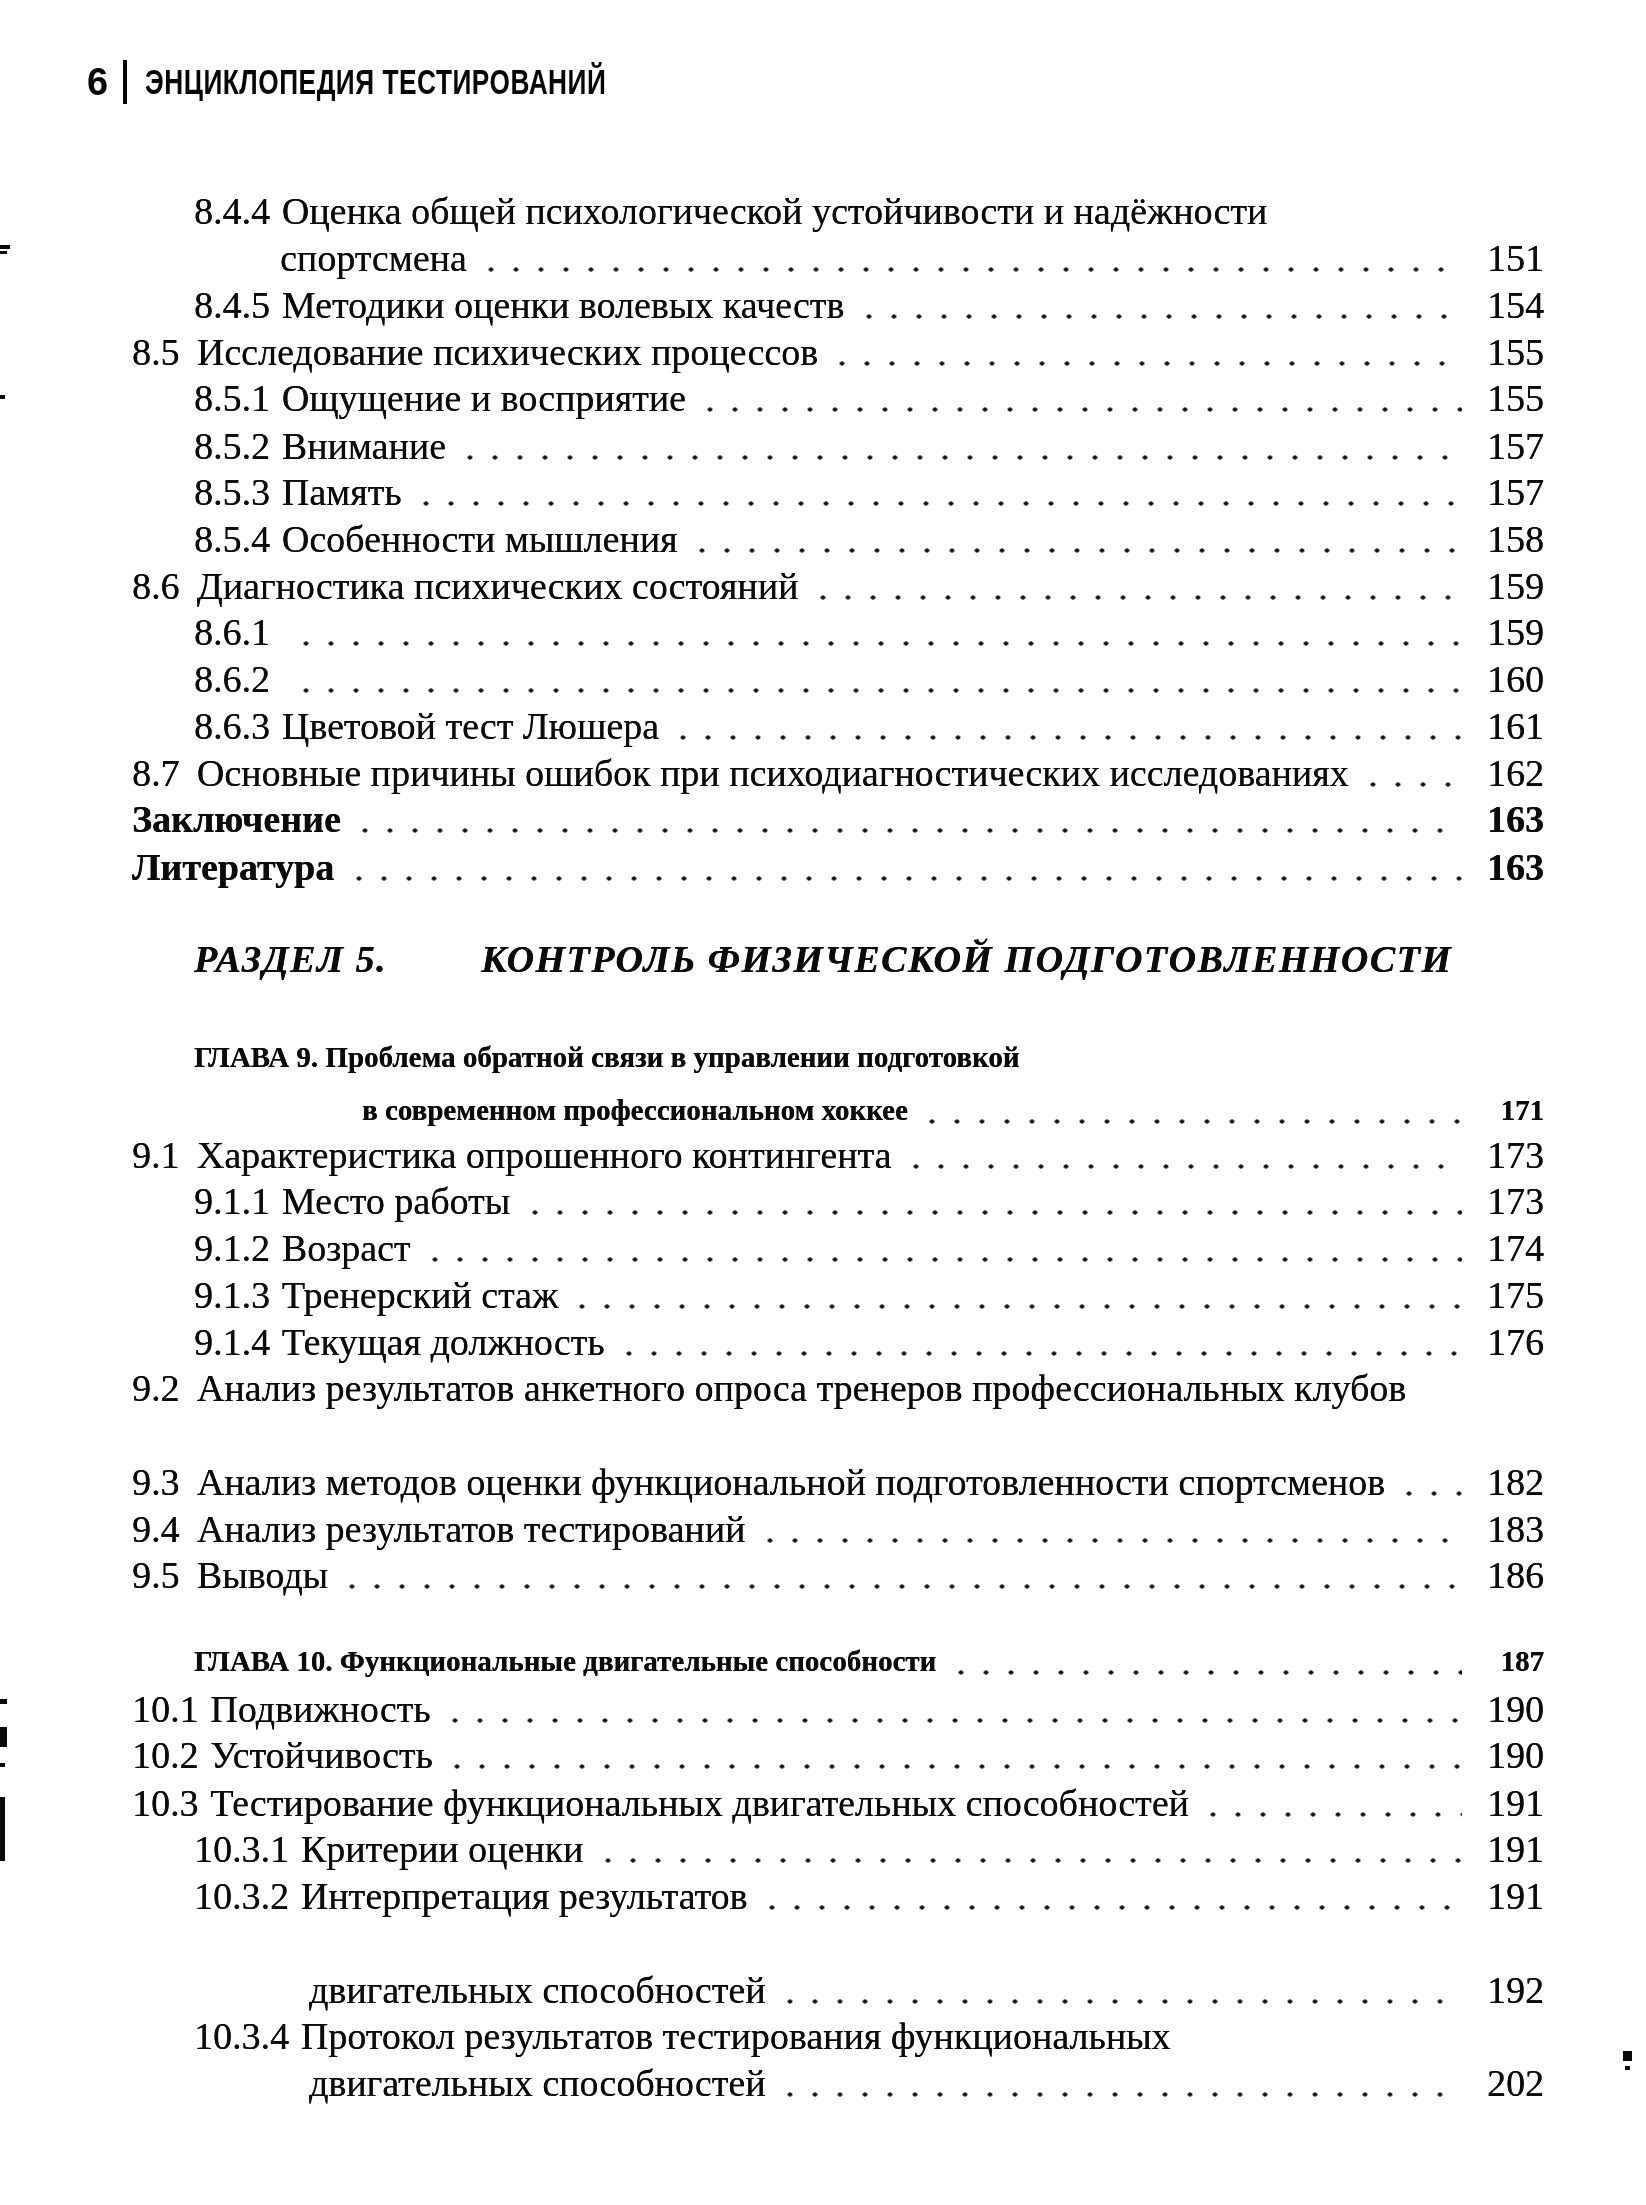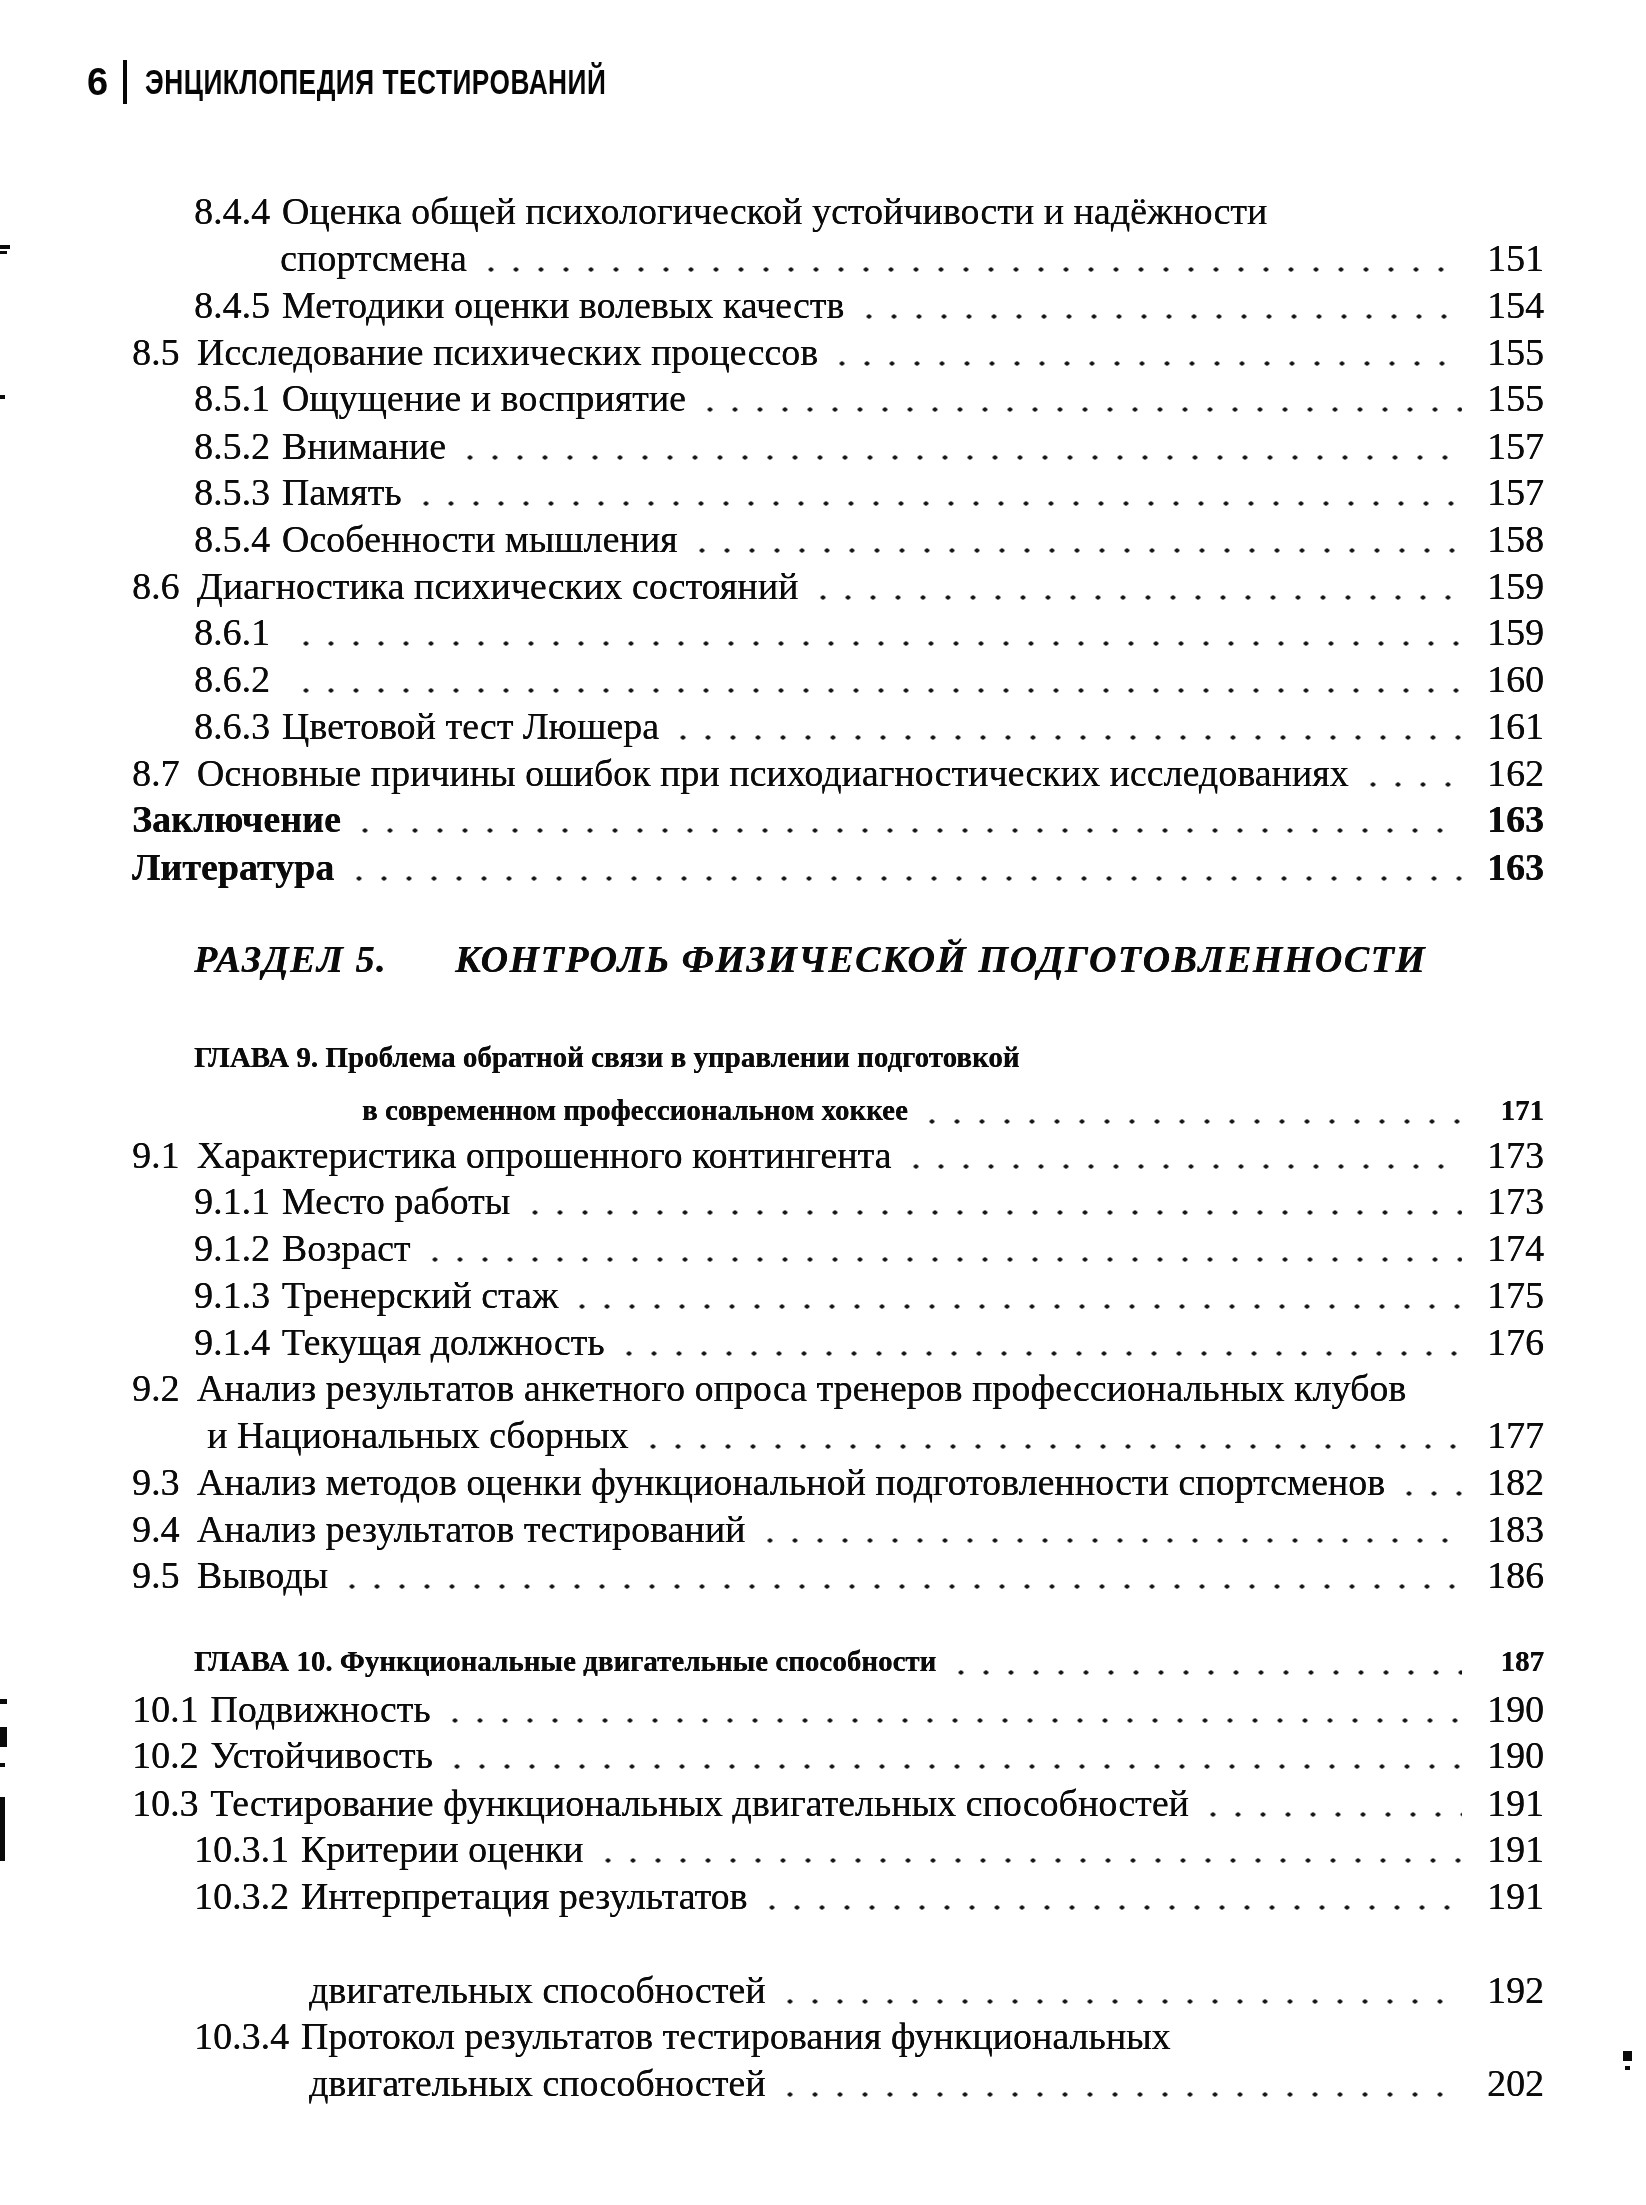--- a/index.html
+++ b/index.html
@@ -48,21 +48,21 @@
   }
   .pg{display:inline-block;min-width:78px;text-align:right;}
   
   .section{
     position:absolute;left:0;right:102px;height:55px;
     padding-left:194px;display:flex;align-items:baseline;
     font-size:38px;line-height:55px;font-weight:700;font-style:italic;
     letter-spacing:1.5px;white-space:nowrap;
     text-shadow:0.3px 0 0 currentColor;
   }
-  .section .sec-title{margin-left:68px;}
+  .section .sec-title{margin-left:94px;}
   .chrow{font-size:29px;}
   
   .art{position:absolute;background:#0a0a0a;}
 </style>
 </head>
 <body>
 
 <div class="page">
 
   <div class="runhead">
@@ -213,25 +213,20 @@
   <div class="row ind3" style="top:1319px">
     <span class="num3">9.1.4</span>
     <span>Текущая должность</span>
     <span class="leader"></span>
     <span class="pg">176</span>
   </div>
 
   <div class="row ind2" style="top:1365px">
     <span class="num2">9.2</span>
     <span>Анализ результатов анкетного опроса тренеров профессиональных клубов</span>
-  </div>
-  <div class="row cont2" style="top:1412px">
-    <span>и Национальных сборных</span>
-    <span class="leader"></span>
-    <span class="pg">177</span>
   </div>
 
   <div class="row ind2" style="top:1459px">
     <span class="num2">9.3</span>
     <span>Анализ методов оценки функциональной подготовленности спортсменов</span>
     <span class="leader"></span>
     <span class="pg">182</span>
   </div>
 
   <div class="row ind2" style="top:1506px">

